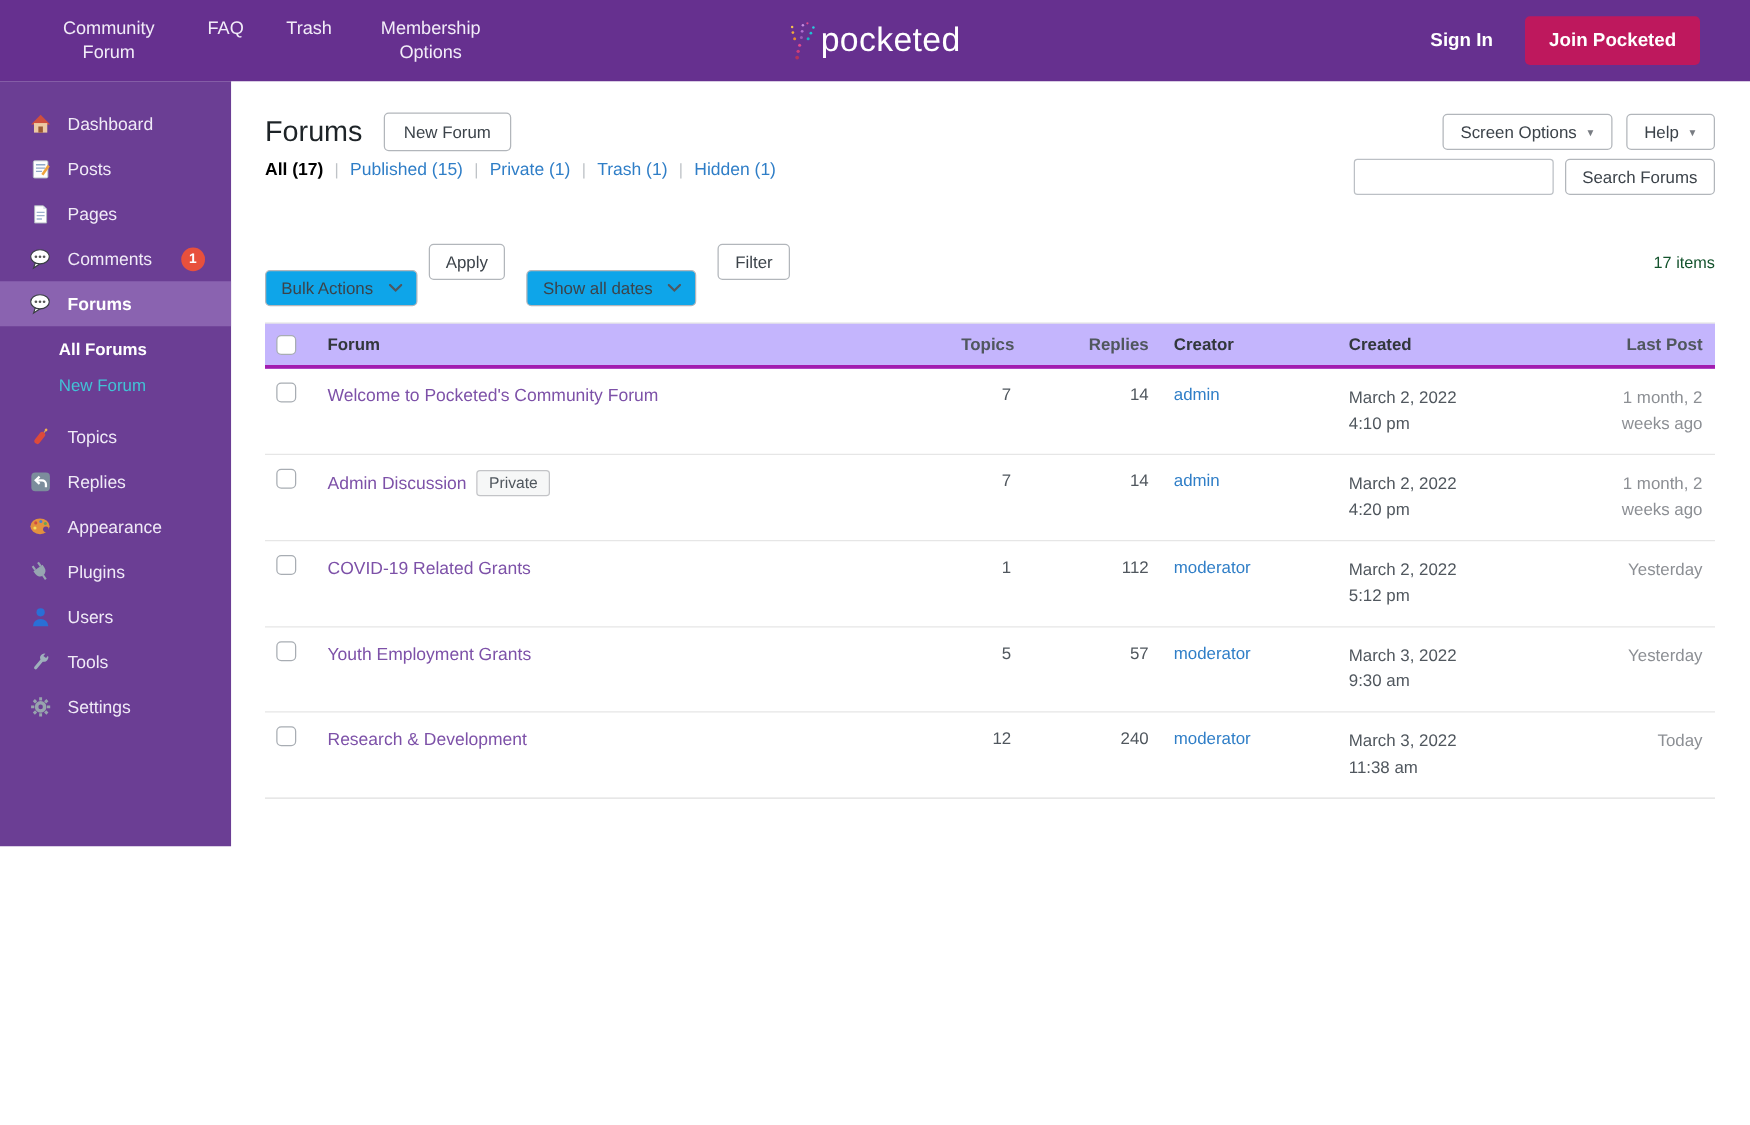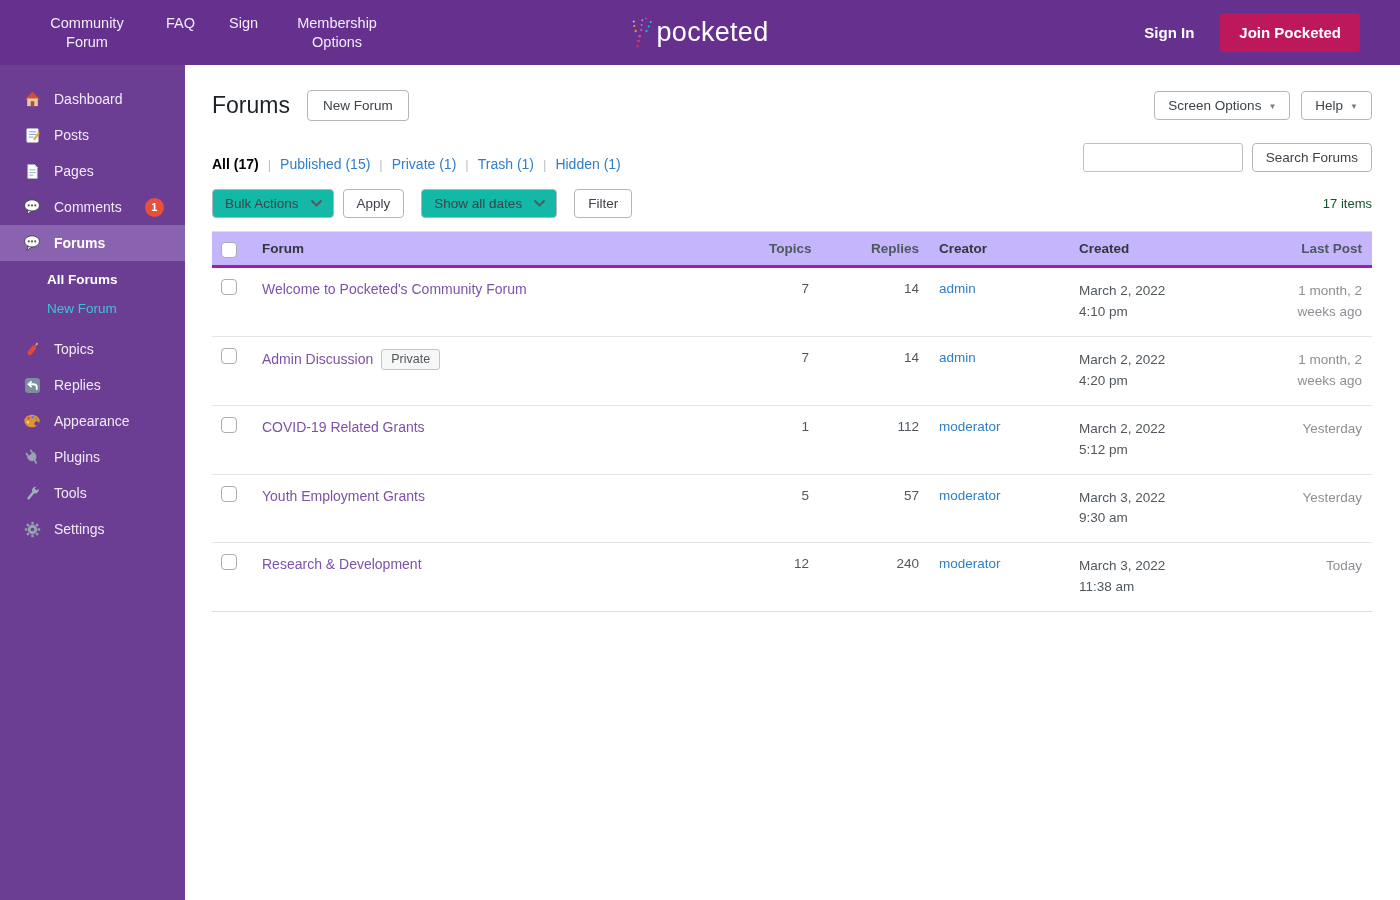--- a/index.html
+++ b/index.html
@@ -30,21 +30,21 @@
   .top-right { margin-left:auto; display:flex; align-items:center; gap:26px; margin-right:40px; }
   .signin { color:#ffffff; font-size:15px;font-weight:bold; }
   .join-btn {
     background:#be185d; border:none; color:#ffffff; font-weight:bold;
     font-size:15px; padding:11px 19px; border-radius:4px; cursor:pointer;
     font-family:"Liberation Sans", sans-serif;
   }
 
   
   .sidebar {
-    position:absolute; top:65px; left:0; width:185px; height:835px;
+    position:absolute; top:65px; left:0; width:185px; height:612px;
     background:#6b3e94; padding-top:16px;
   }
   .menu-item {
     height:36px; display:flex; align-items:center; padding-left:23px; gap:13px;
     color:#f0eaf7; font-size:14px; cursor:pointer;
   }
   .menu-item.active { background:#8a63b0; color:#ffffff; font-weight:bold; }
   .menu-icon { width:18px; height:18px; flex:0 0 18px; display:flex; align-items:center; justify-content:center; }
   .count-badge {
     background:#e8503c; color:#fff; width:19px; height:19px; border-radius:50%;
@@ -63,36 +63,36 @@
   h1 { font-size:23px; font-weight:400; color:#1d2327; margin:0; line-height:1.2; }
   .btn {
     background:#fff; border:1px solid #b2b6bb; border-radius:4px; color:#3c434a;
     font-size:13.5px; padding:6px 13px; cursor:pointer; white-space:nowrap;
     font-family:"Liberation Sans", sans-serif;
   }
   .new-forum-btn { margin-left:17px; padding:7px 15px; }
   .title-right { margin-left:auto; display:flex; gap:11px; }
   .caret { font-size:8px; color:#787c82; margin-left:7px; position:relative; top:-1px; }
 
-  .filter-row { display:flex; align-items:flex-end; margin-top:22px; }
+  .filter-row { display:flex; align-items:flex-start; margin-top:6px; }
   .subsubsub { display:flex; align-items:center; gap:9px; font-size:14px; }
   .subsubsub .current { color:#000000; font-weight:bold; }
   .subsubsub a { color:#2f7ec7; }
   .sep { color:#bfc3c7; font-size:13px; }
   .search-box { margin-left:auto; display:flex; gap:9px; align-items:center; }
   .search-input {
     width:160px; height:29px; border:1px solid #bcc0c5; border-radius:3px;
     padding:0 8px; font-size:13px; font-family:"Liberation Sans", sans-serif;
   }
 
   .controls-row { display:flex; align-items:center; gap:9px; margin-top:17px; margin-bottom:13px; }
   .select {
-    display:inline-flex; align-items:center; gap:12px; background:#14b8a6;
+    display:inline-flex; align-items:center; gap:12px; background:#0ea5e9;
     border:1px solid #b2b6bb; border-radius:4px; padding:6px 11px 6px 12px;
-    font-size:13.5px; color:#3c434a; cursor:pointer;
+    font-size:13.5px; color:#3c434a; cursor:pointer;margin-top:43px;
   }
   .items-count { margin-left:auto; color:#14532d; font-size:13px; }
 
   
   .table { border-top:1px solid #e0e0e0; border-bottom:1px solid #e0e0e0; }
   .tr {
     display:grid;
     grid-template-columns:40px 1fr 60px 110px 140px 215px 88px;
     align-items:start;
   }
@@ -118,21 +118,21 @@
     color:#50575e; font-size:12.5px; position:relative; top:-1px;text-align:center;
   }
 </style>
 </head>
 <body>
 
 <div class="topbar">
   <div class="topnav">
     <a class="nav-narrow">Community Forum</a>
     <a>FAQ</a>
-    <a>Sign</a>
+    <a>Trash</a>
     <a class="nav-narrow">Membership Options</a>
   </div>
   <div class="logo">
     <span class="menu-icon" style="width:26px;height:36px;">
       <svg viewBox="0 0 24 34" width="24" height="34">
         <circle cx="6.2" cy="30" r="1.5" fill="#b8325a"></circle>
           <circle cx="7" cy="25" r="1.3" fill="#cf3f7a"></circle>
         <circle cx="8.2" cy="20.2" r="1.2" fill="#e24b8d"></circle>
         <circle cx="4.2" cy="15" r="1.2" fill="#e88a2e"></circle>
           <circle cx="2.8" cy="10" r="1.1" fill="#f0a93c"></circle>
@@ -271,20 +271,29 @@
           <line x1="5.5" y1="1" x2="5.5" y2="4.5" stroke="#97a5b1" stroke-width="1.6"></line>
           <line x1="10.5" y1="1" x2="10.5" y2="4.5" stroke="#97a5b1" stroke-width="1.6"></line>
           <path d="M3.8 4.5 h8.4 v2.6 a4.2 4.2 0 0 1 -8.4 0 Z" fill="#97a5b1"></path>
           <line x1="8" y1="11" x2="8" y2="14.8" stroke="#97a5b1" stroke-width="1.6"></line>
         </g>
       </svg>
     </span>
     <span>Plugins</span>
   </div>
 
+  <div class="menu-item">
+    <span class="menu-icon">
+      <svg viewBox="0 0 16 16" width="17" height="17">
+        <circle cx="8" cy="4.6" r="3.1" fill="#2a6fd6"></circle>
+        <path d="M2.2 15 a5.8 5.4 0 0 1 11.6 0 Z" fill="#2a6fd6"></path>
+      </svg>
+    </span>
+    <span>Users</span>
+  </div>
 
   <div class="menu-item">
     <span class="menu-icon">
       <svg viewBox="0 0 16 16" width="17" height="17">
         <g transform="rotate(40 8 8)">
           <rect x="6.8" y="5" width="2.4" height="10" rx="1.2" fill="#9fb0bc"></rect>
           <circle cx="8" cy="3.8" r="3" fill="#9fb0bc"></circle>
           <rect x="6.7" y="0" width="2.6" height="3.2" fill="#6b3e94"></rect>
         </g>
       </svg>

